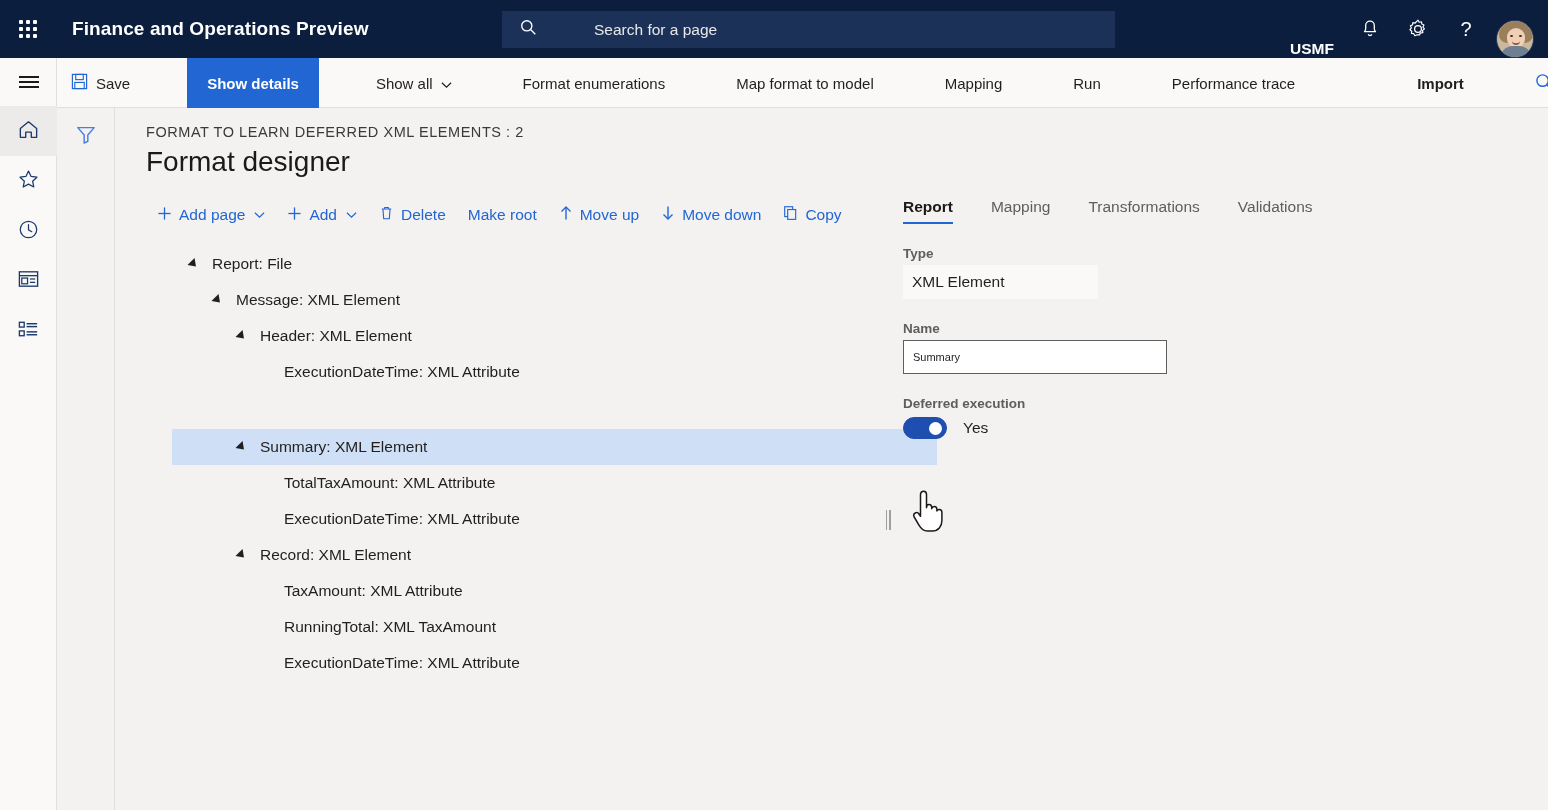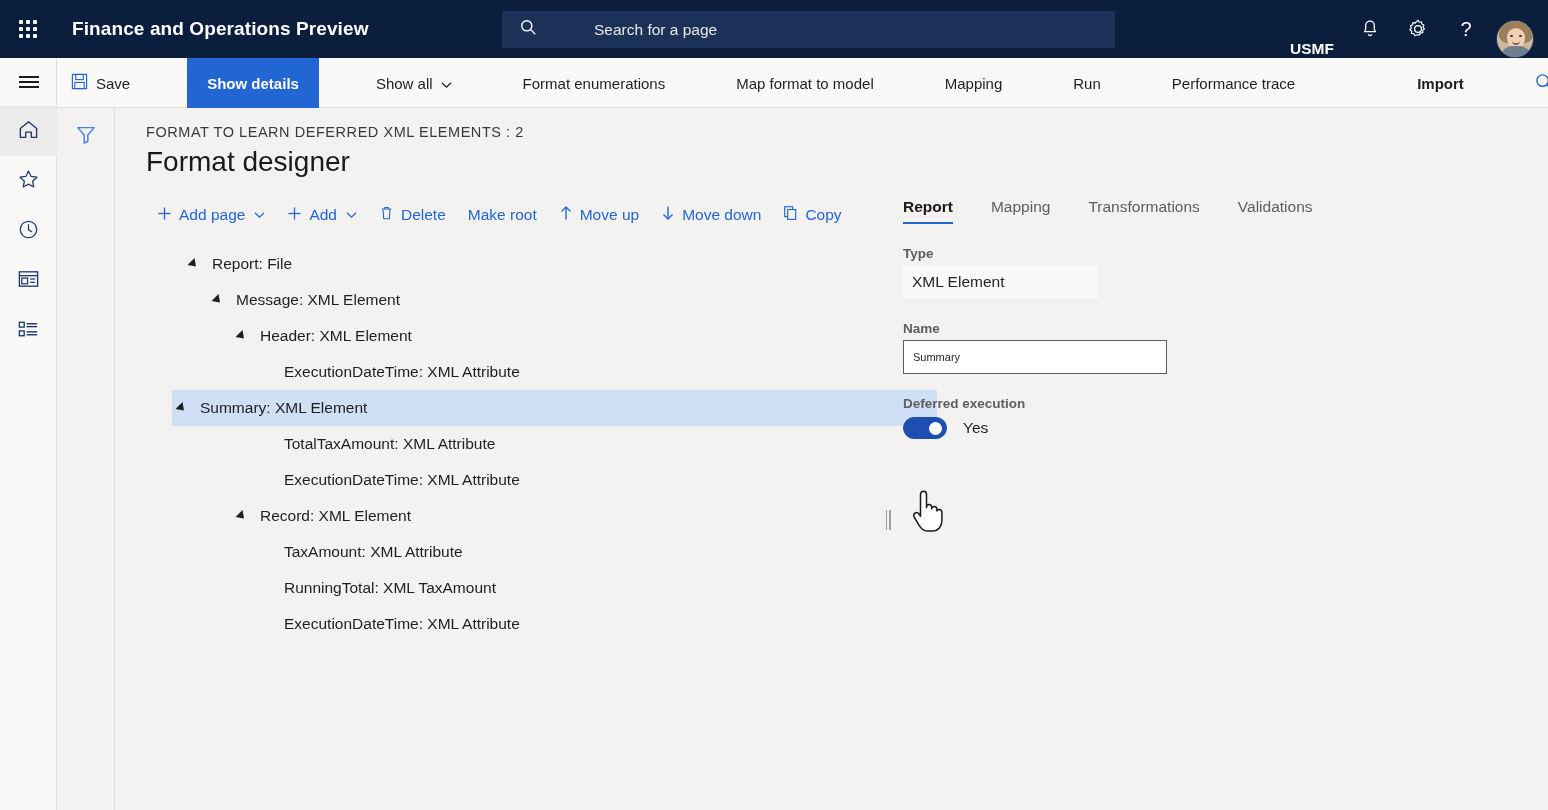--- a/index.html
+++ b/index.html
@@ -455,21 +455,21 @@
         <div class="node" style="padding-left: 60px;">
           <span class="tw">
             <span class="caret"></span>
           </span>
           <span style="margin-left: 10px;">Header: XML Element</span>
         </div>
         <div class="node" style="padding-left: 84px;">
           <span class="tw"></span>
           <span style="margin-left: 10px;">ExecutionDateTime: XML Attribute</span>
         </div>
-        <div class="node selected" style="">
+        <div class="node selected" style="padding-left: 60px; margin-top: 39px;">
           <span class="tw">
             <span class="caret"></span>
           </span>
           <span style="margin-left: 10px;">Summary: XML Element</span>
         </div>
         <div class="node" style="padding-left: 84px;">
           <span class="tw"></span>
           <span style="margin-left: 10px;">TotalTaxAmount: XML Attribute</span>
         </div>
         <div class="node" style="padding-left: 84px;">

